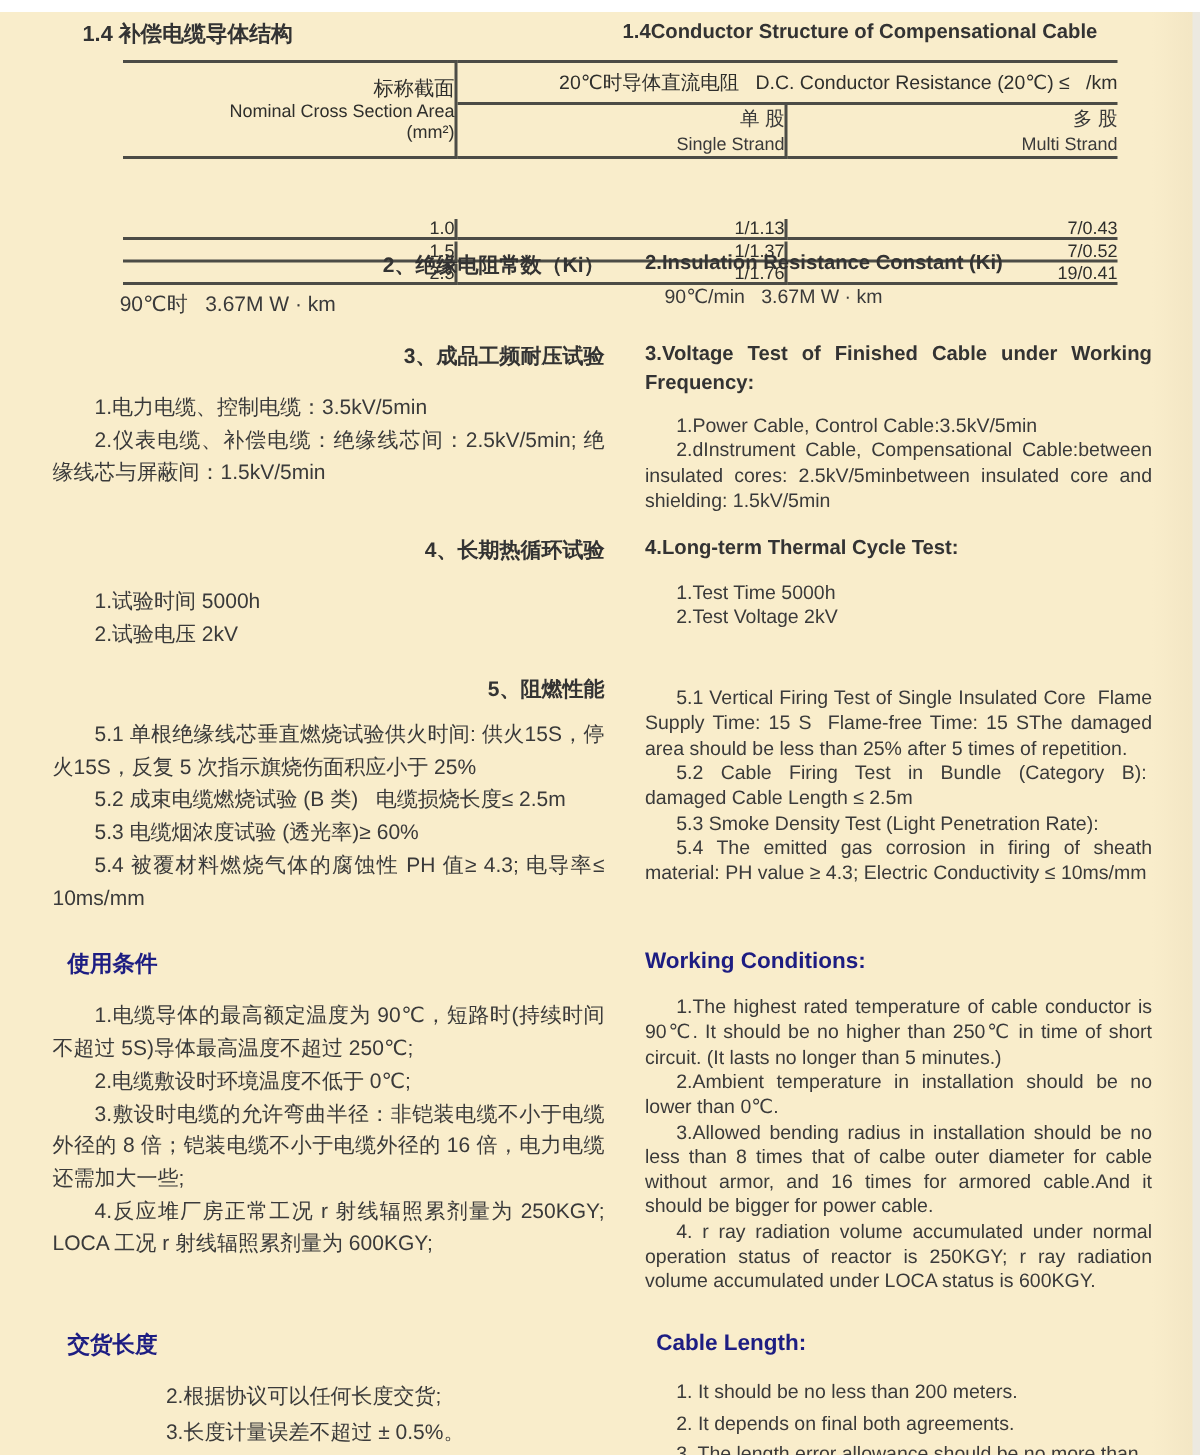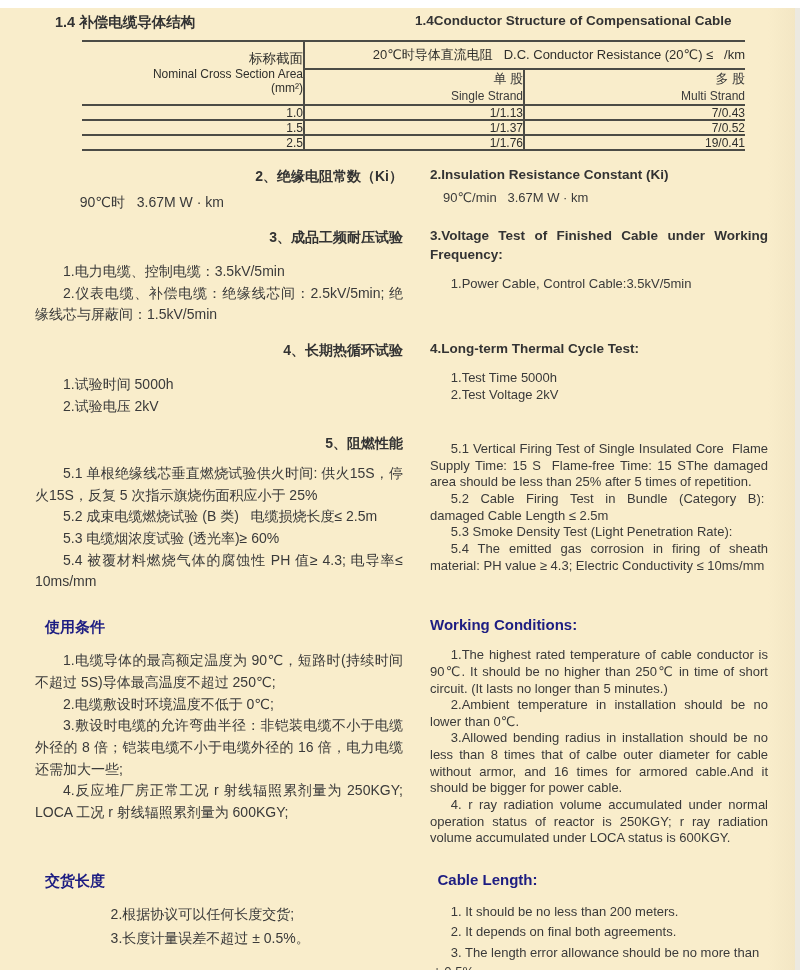--- a/index.html
+++ b/index.html
@@ -29,21 +29,21 @@
   .bb { border-bottom:2px solid #4c4c46; }
   .br { border-right:2px solid #4c4c46; }
   .c-area { grid-row:1/3; grid-column:1; line-height:1.18; }
   .c-area .l1 { font-size:13.5px; }
   .c-area .l2, .c-area .l3 { font-size:12px; }
   .c-res { grid-row:1; grid-column:2/4; font-size:13px; }
   .c-sub .zh { font-size:13px; }
   .c-sub .en { font-size:12px; }
   .t-row { display:grid; grid-template-columns:223px 220px 220px; height:15px; }
   .t-row .cell { font-size:12px; line-height:1; justify-content:center; }
-  .t-row .cell { border-bottom:2px solid #4c4c46; }
+  .t-row .cell { border-bottom:2px solid #4c4c46;margin-top:40px; }
   .t-row .cell.br { border-right:2px solid #4c4c46; }
 
   
   .sections { padding:15px 32px 0 35px; }
   .sec-row { display:grid; grid-template-columns:368px 1fr; column-gap:27px; }
   .zh { font-size:14px; line-height:1.55; color:#3a3a3a; }
   .en { font-size:13px; line-height:1.28; color:#3a3a3a; text-align:justify; }
   .sec-head-zh { text-align:right; font-weight:bold; font-size:14px; color:#333; }
   .sec-head-en { font-weight:bold; font-size:13.5px; color:#333; line-height:1.35; }
   .blue-head { color:#1d1d82; font-weight:bold; font-size:15px; }
@@ -127,20 +127,21 @@
         <p class="sec-head-zh">3、成品工频耐压试验</p>
         <div class="mt12">
             <p class="item">1.电力电缆、控制电缆：3.5kV/5min</p>
             <p class="item">2.仪表电缆、补偿电缆：绝缘线芯间：2.5kV/5min; 绝缘线芯与屏蔽间：1.5kV/5min</p>
           </div>
       </div>
       <div class="en">
         <p class="sec-head-en">3.Voltage Test of Finished Cable under Working Frequency:</p>
         <div class="mt12">
             <p class="item">1.Power Cable, Control Cable:3.5kV/5min</p>
+            <p class="item">2.dInstrument Cable, Compensational Cable:between insulated cores: 2.5kV/5minbetween insulated core and shielding: 1.5kV/5min</p>
           </div>
       </div>
     </div>
 
     <div class="sec-row mb16">
       <div class="zh">
         <p class="sec-head-zh">4、长期热循环试验</p>
         <div class="mt12">
             <p class="item">1.试验时间 5000h</p>
             <p class="item">2.试验电压 2kV</p>

